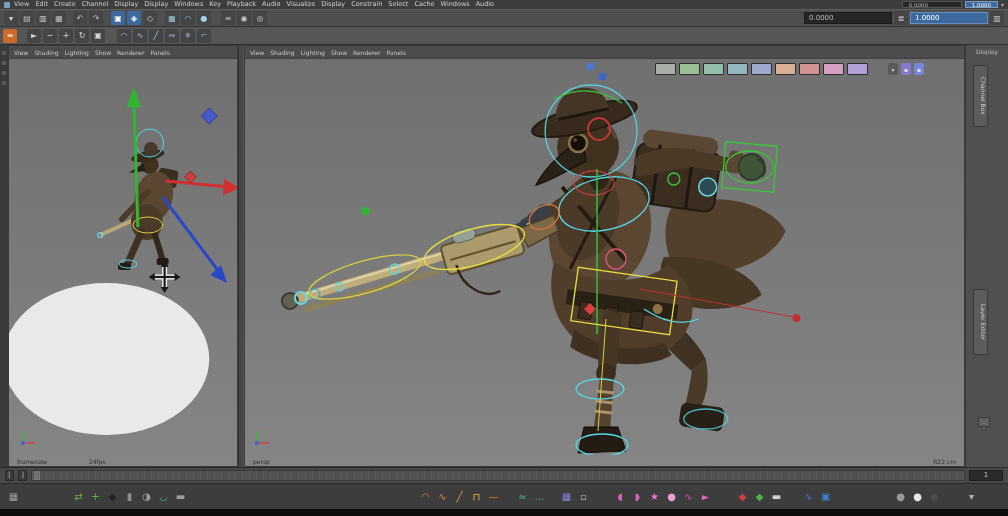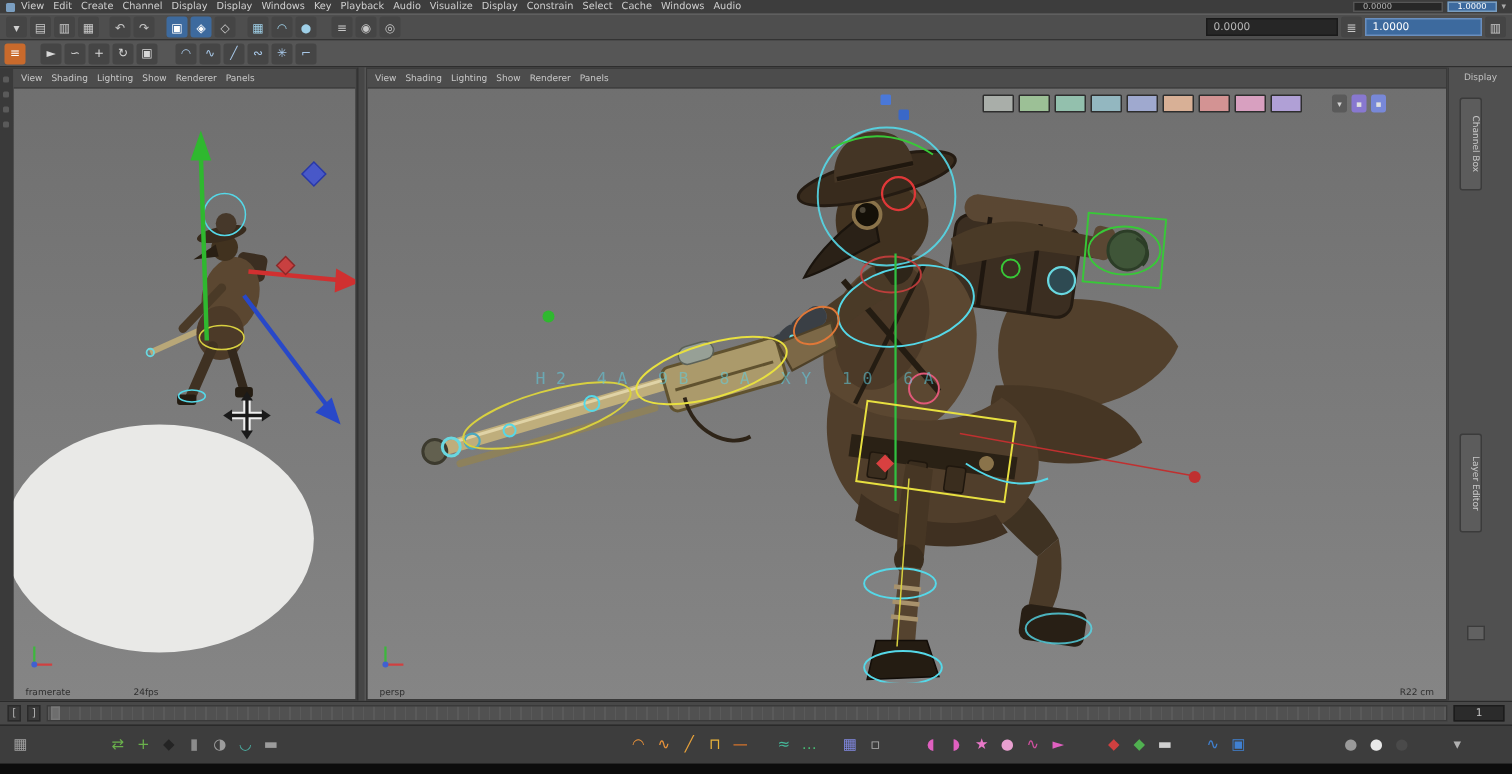--- a/index.html
+++ b/index.html
@@ -391,21 +391,20 @@
           <circle cx="372" cy="200" r="10" stroke="#e05878"></circle>
           <path d="M400,250 Q430,270 455,260" stroke="#55d8e8"></path>
         </g>
         <g>
           <line x1="12" y1="384" x2="12" y2="372" stroke="#3cb83c" stroke-width="1.5"></line>
           <line x1="12" y1="384" x2="24" y2="384" stroke="#d04040" stroke-width="1.5"></line>
           <circle cx="12" cy="384" r="2" fill="#4060d0"></circle>
         </g>
       </svg>
 
-      <div class="watermark">H2 4A 9B 8A XY 10 6A</div>
 
       <div class="vp-footer">
         <span>persp</span>
         <span class="fr">R22 cm</span>
       </div>
     </div>
 
     <div class="rightbar">
       <div class="rb-label">Display</div>
       <div class="vtab t1">Channel Box</div>

